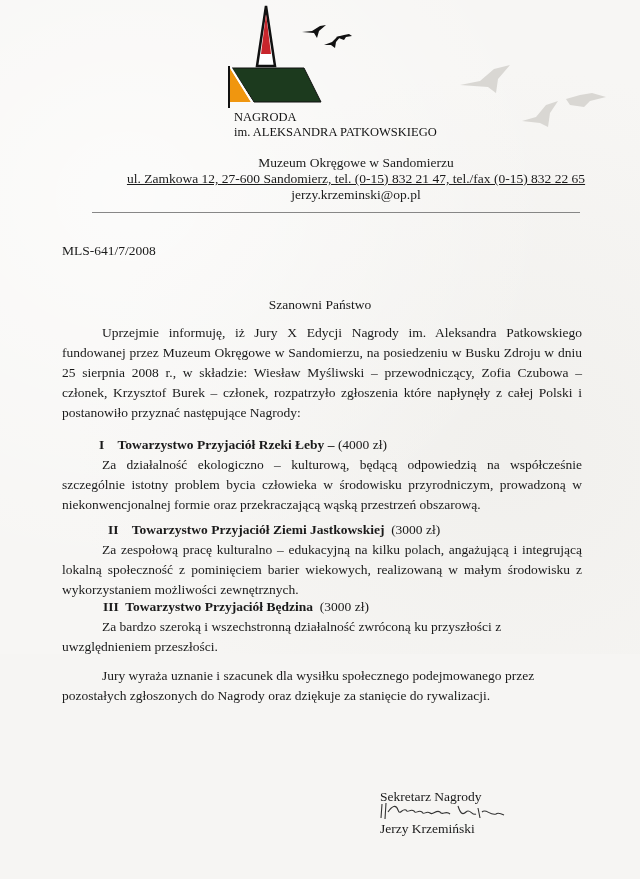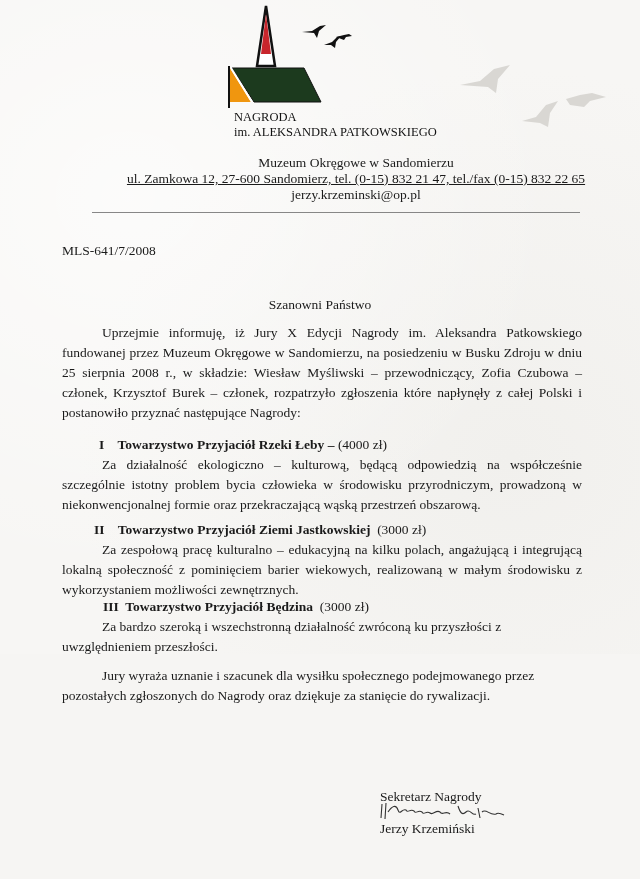--- a/index.html
+++ b/index.html
@@ -76,21 +76,21 @@
 
   <div class="abs para justify indent" style="left:62px; top:323px; width:520px;">Uprzejmie informuję, iż Jury X Edycji Nagrody im. Aleksandra Patkowskiego fundowanej przez Muzeum Okręgowe w Sandomierzu, na posiedzeniu w Busku Zdroju w dniu 25 sierpnia 2008 r., w składzie: Wiesław Myśliwski – przewodniczący, Zofia Czubowa – członek, Krzysztof Burek – członek, rozpatrzyło zgłoszenia które napłynęły z całej Polski i postanowiło przyznać następujące Nagrody:</div>
 
   <div class="abs prize-head" style="left:89px; top:437px;margin-left:10px;">
     <span>I</span>&nbsp;&nbsp;&nbsp;
     <span>Towarzystwo Przyjaciół Rzeki Łeby –</span>
     <span class="amt">(4000 zł)</span>
   </div>
   <div class="abs para justify indent" style="left:62px; top:455px; width:520px; line-height:20px;">Za działalność ekologiczno – kulturową, będącą odpowiedzią na  współcześnie szczególnie istotny problem bycia człowieka w  środowisku przyrodniczym,  prowadzoną w niekonwencjonalnej formie oraz  przekraczającą  wąską przestrzeń obszarową.</div>
 
-  <div class="abs prize-head" style="left:94px; top:522px;">
+  <div class="abs prize-head" style="left:108px; top:522px;">
     <span>II</span>&nbsp;&nbsp;&nbsp;
     <span>Towarzystwo Przyjaciół Ziemi Jastkowskiej</span>&nbsp;
     <span class="amt">(3000 zł)</span>
   </div>
   <div class="abs para justify indent" style="left:62px; top:540px; width:520px;">Za zespołową pracę kulturalno – edukacyjną na kilku polach, angażującą i integrującą lokalną społeczność z pominięciem barier wiekowych, realizowaną w małym środowisku z wykorzystaniem możliwości zewnętrznych.</div>
 
   <div class="abs prize-head" style="left:103px; top:599px;">
     <span>III</span>&nbsp;
     <span>Towarzystwo Przyjaciół Będzina</span>&nbsp;
     <span class="amt">(3000 zł)</span>

